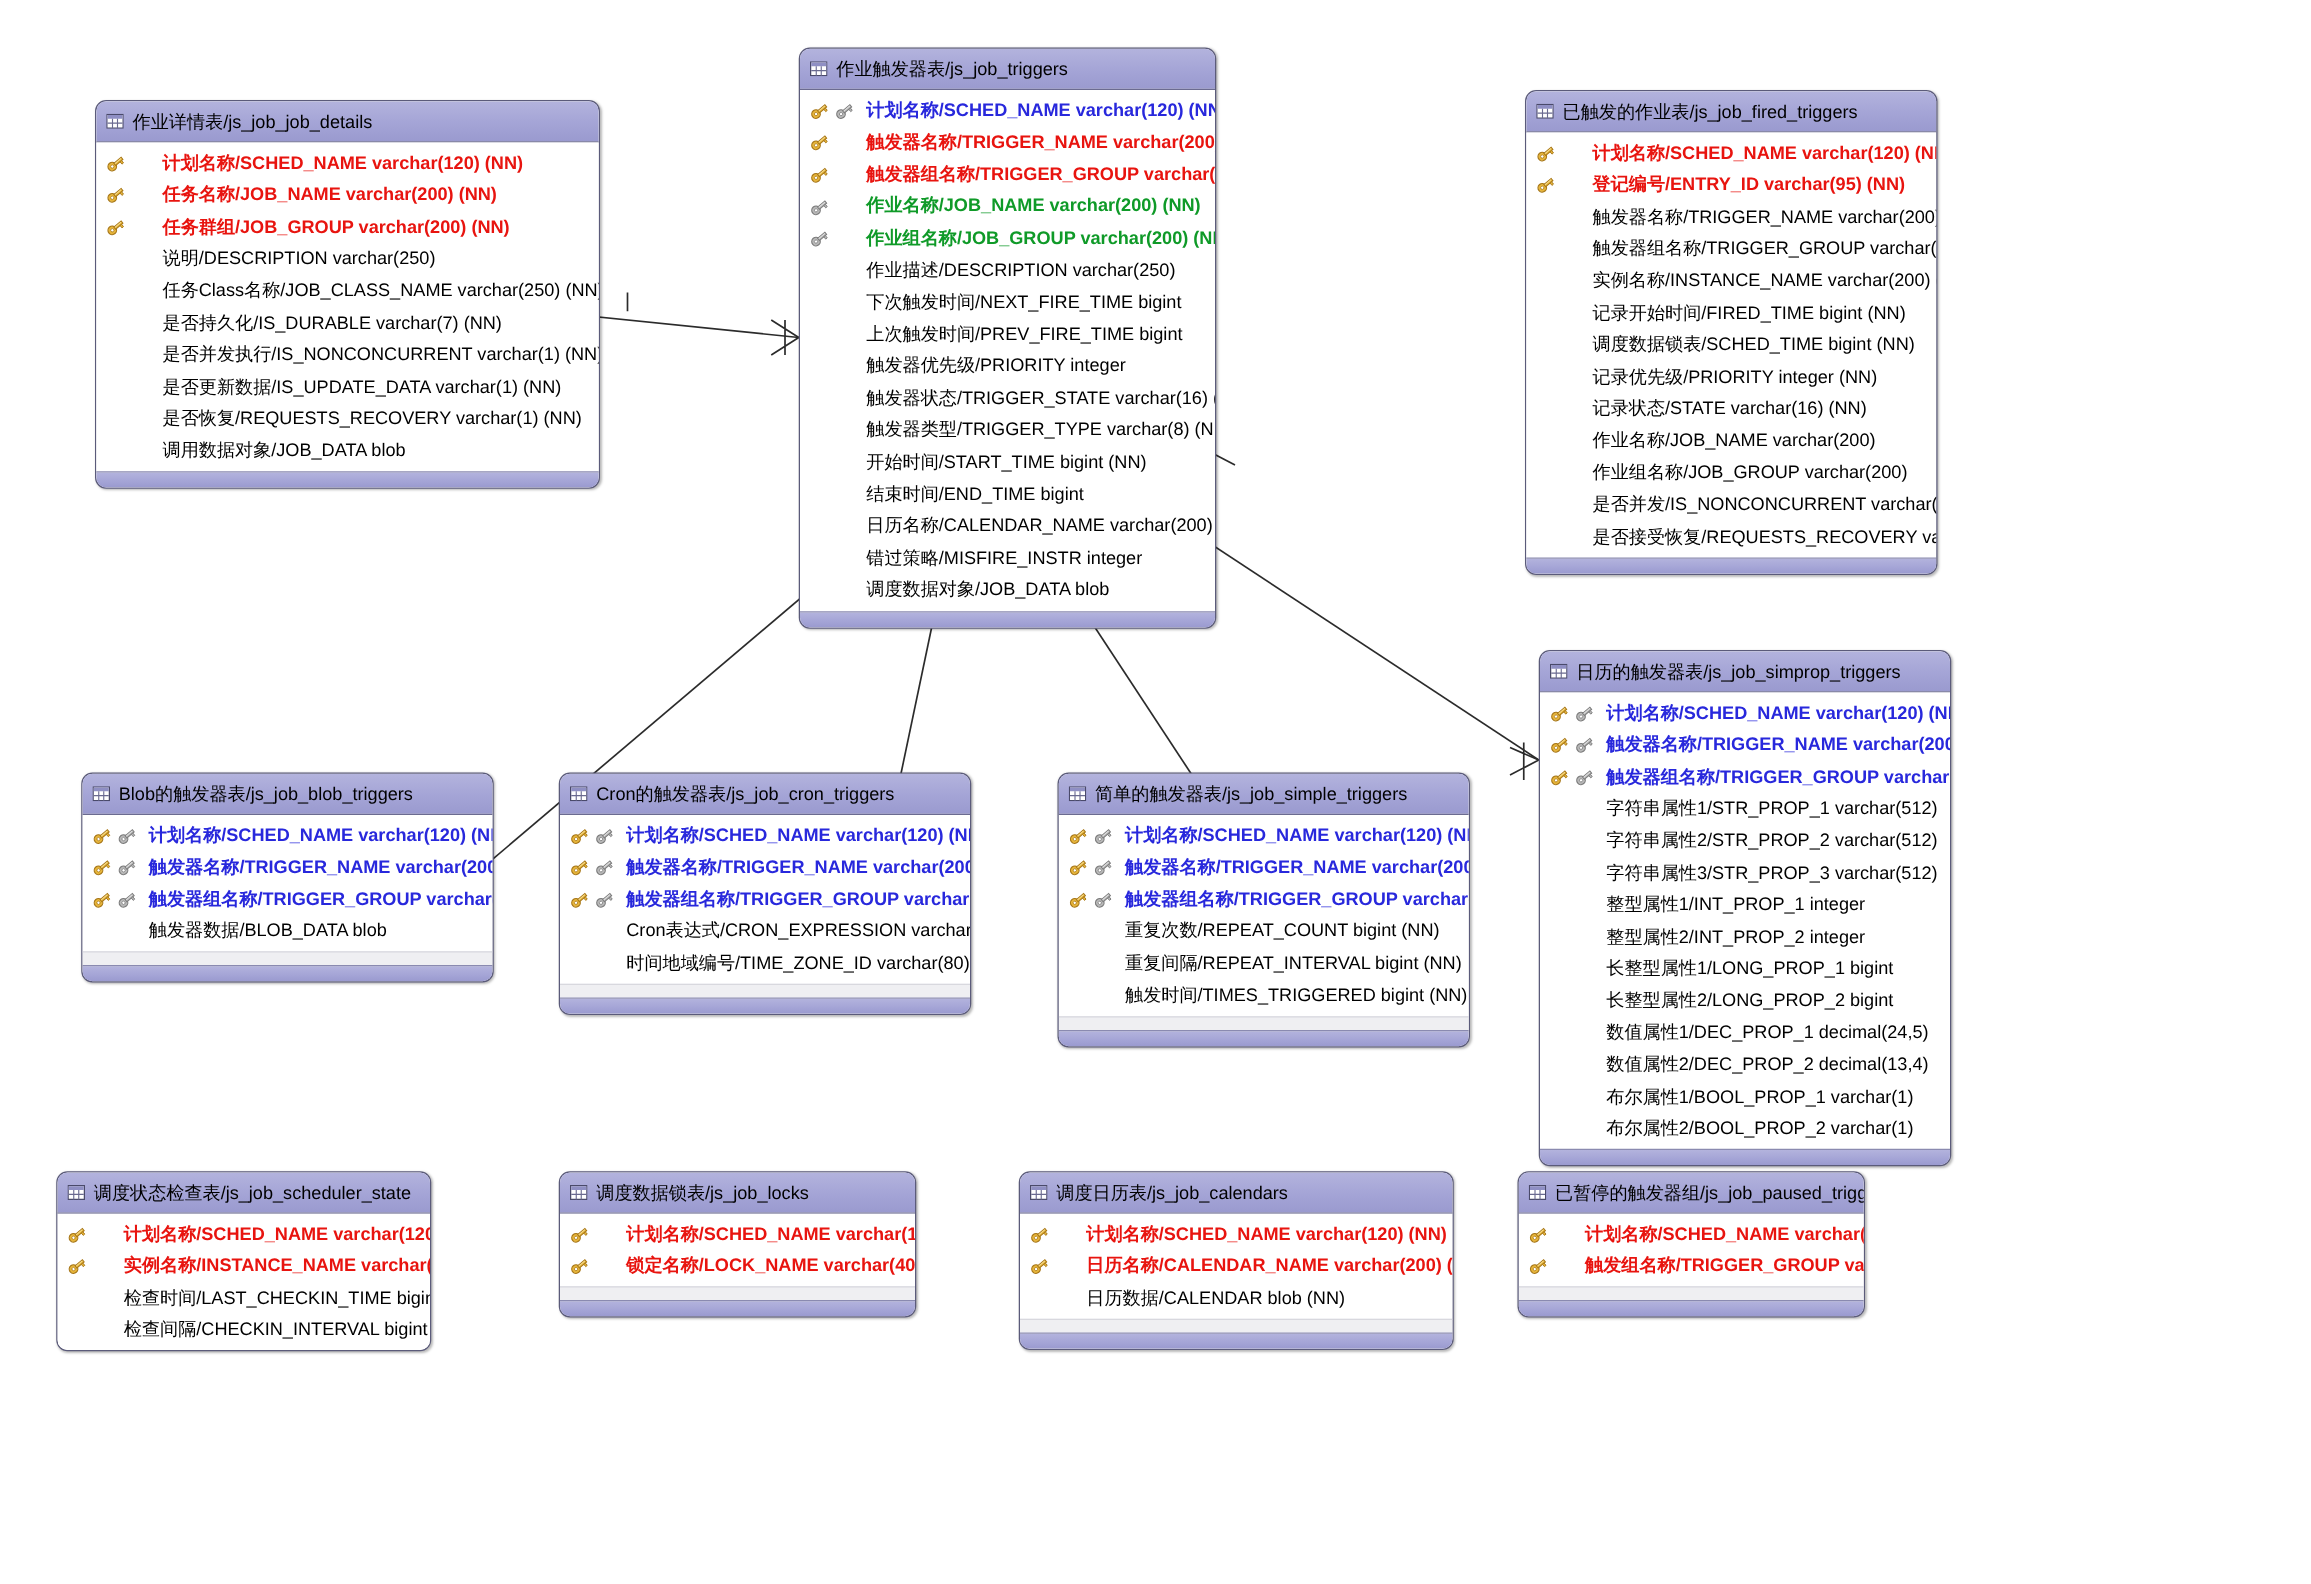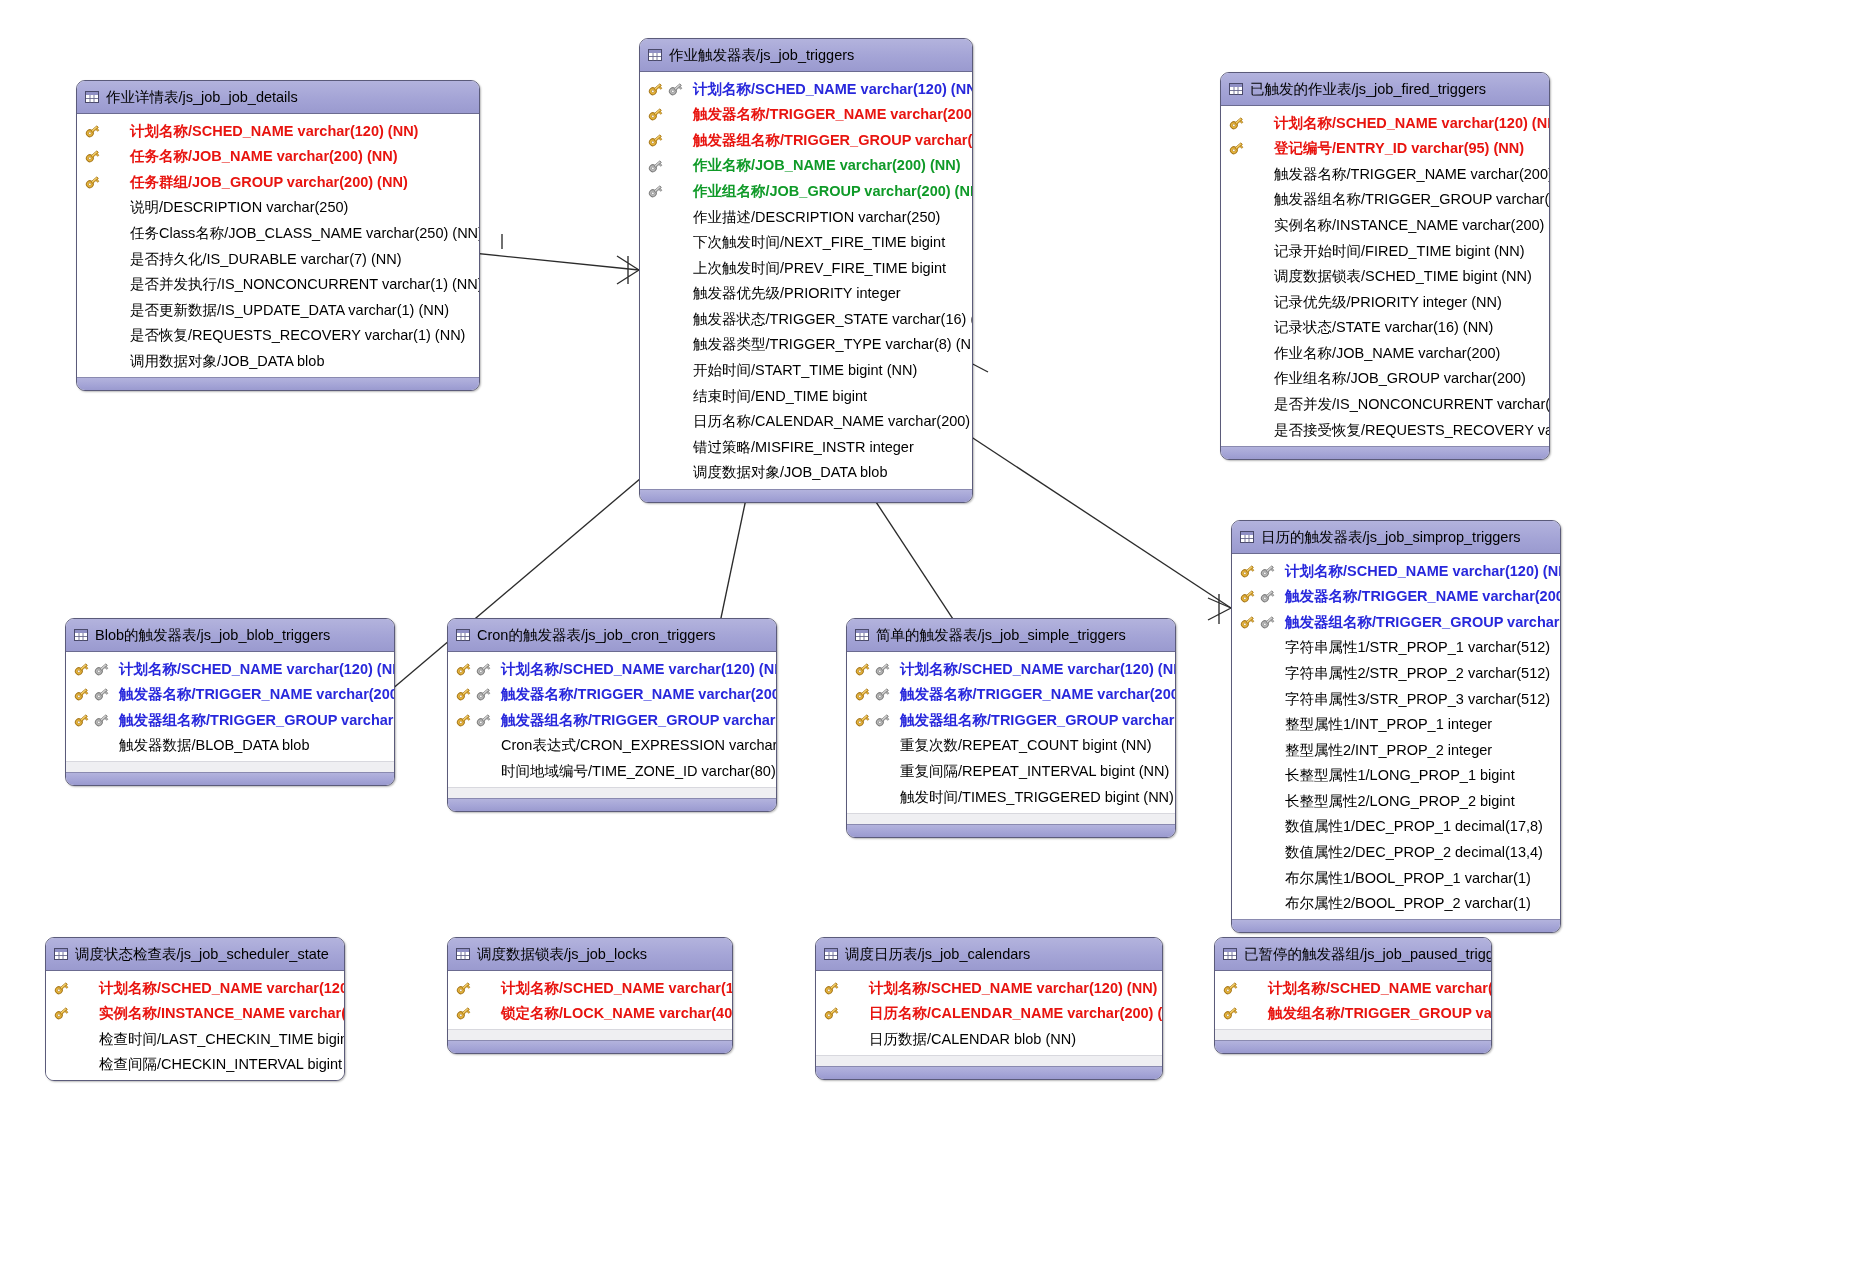--- a/index.html
+++ b/index.html
@@ -869,21 +869,21 @@
         <div class="row">
           <span class="keys"></span>
           <span class="col-text c-black">长整型属性1/LONG_PROP_1 bigint</span>
         </div>
         <div class="row">
           <span class="keys"></span>
           <span class="col-text c-black">长整型属性2/LONG_PROP_2 bigint</span>
         </div>
         <div class="row">
           <span class="keys"></span>
-          <span class="col-text c-black">数值属性1/DEC_PROP_1 decimal(17,8)</span>
+          <span class="col-text c-black">数值属性1/DEC_PROP_1 decimal(24,5)</span>
         </div>
         <div class="row">
           <span class="keys"></span>
           <span class="col-text c-black">数值属性2/DEC_PROP_2 decimal(13,4)</span>
         </div>
         <div class="row">
           <span class="keys"></span>
           <span class="col-text c-black">布尔属性1/BOOL_PROP_1 varchar(1)</span>
         </div>
         <div class="row">

